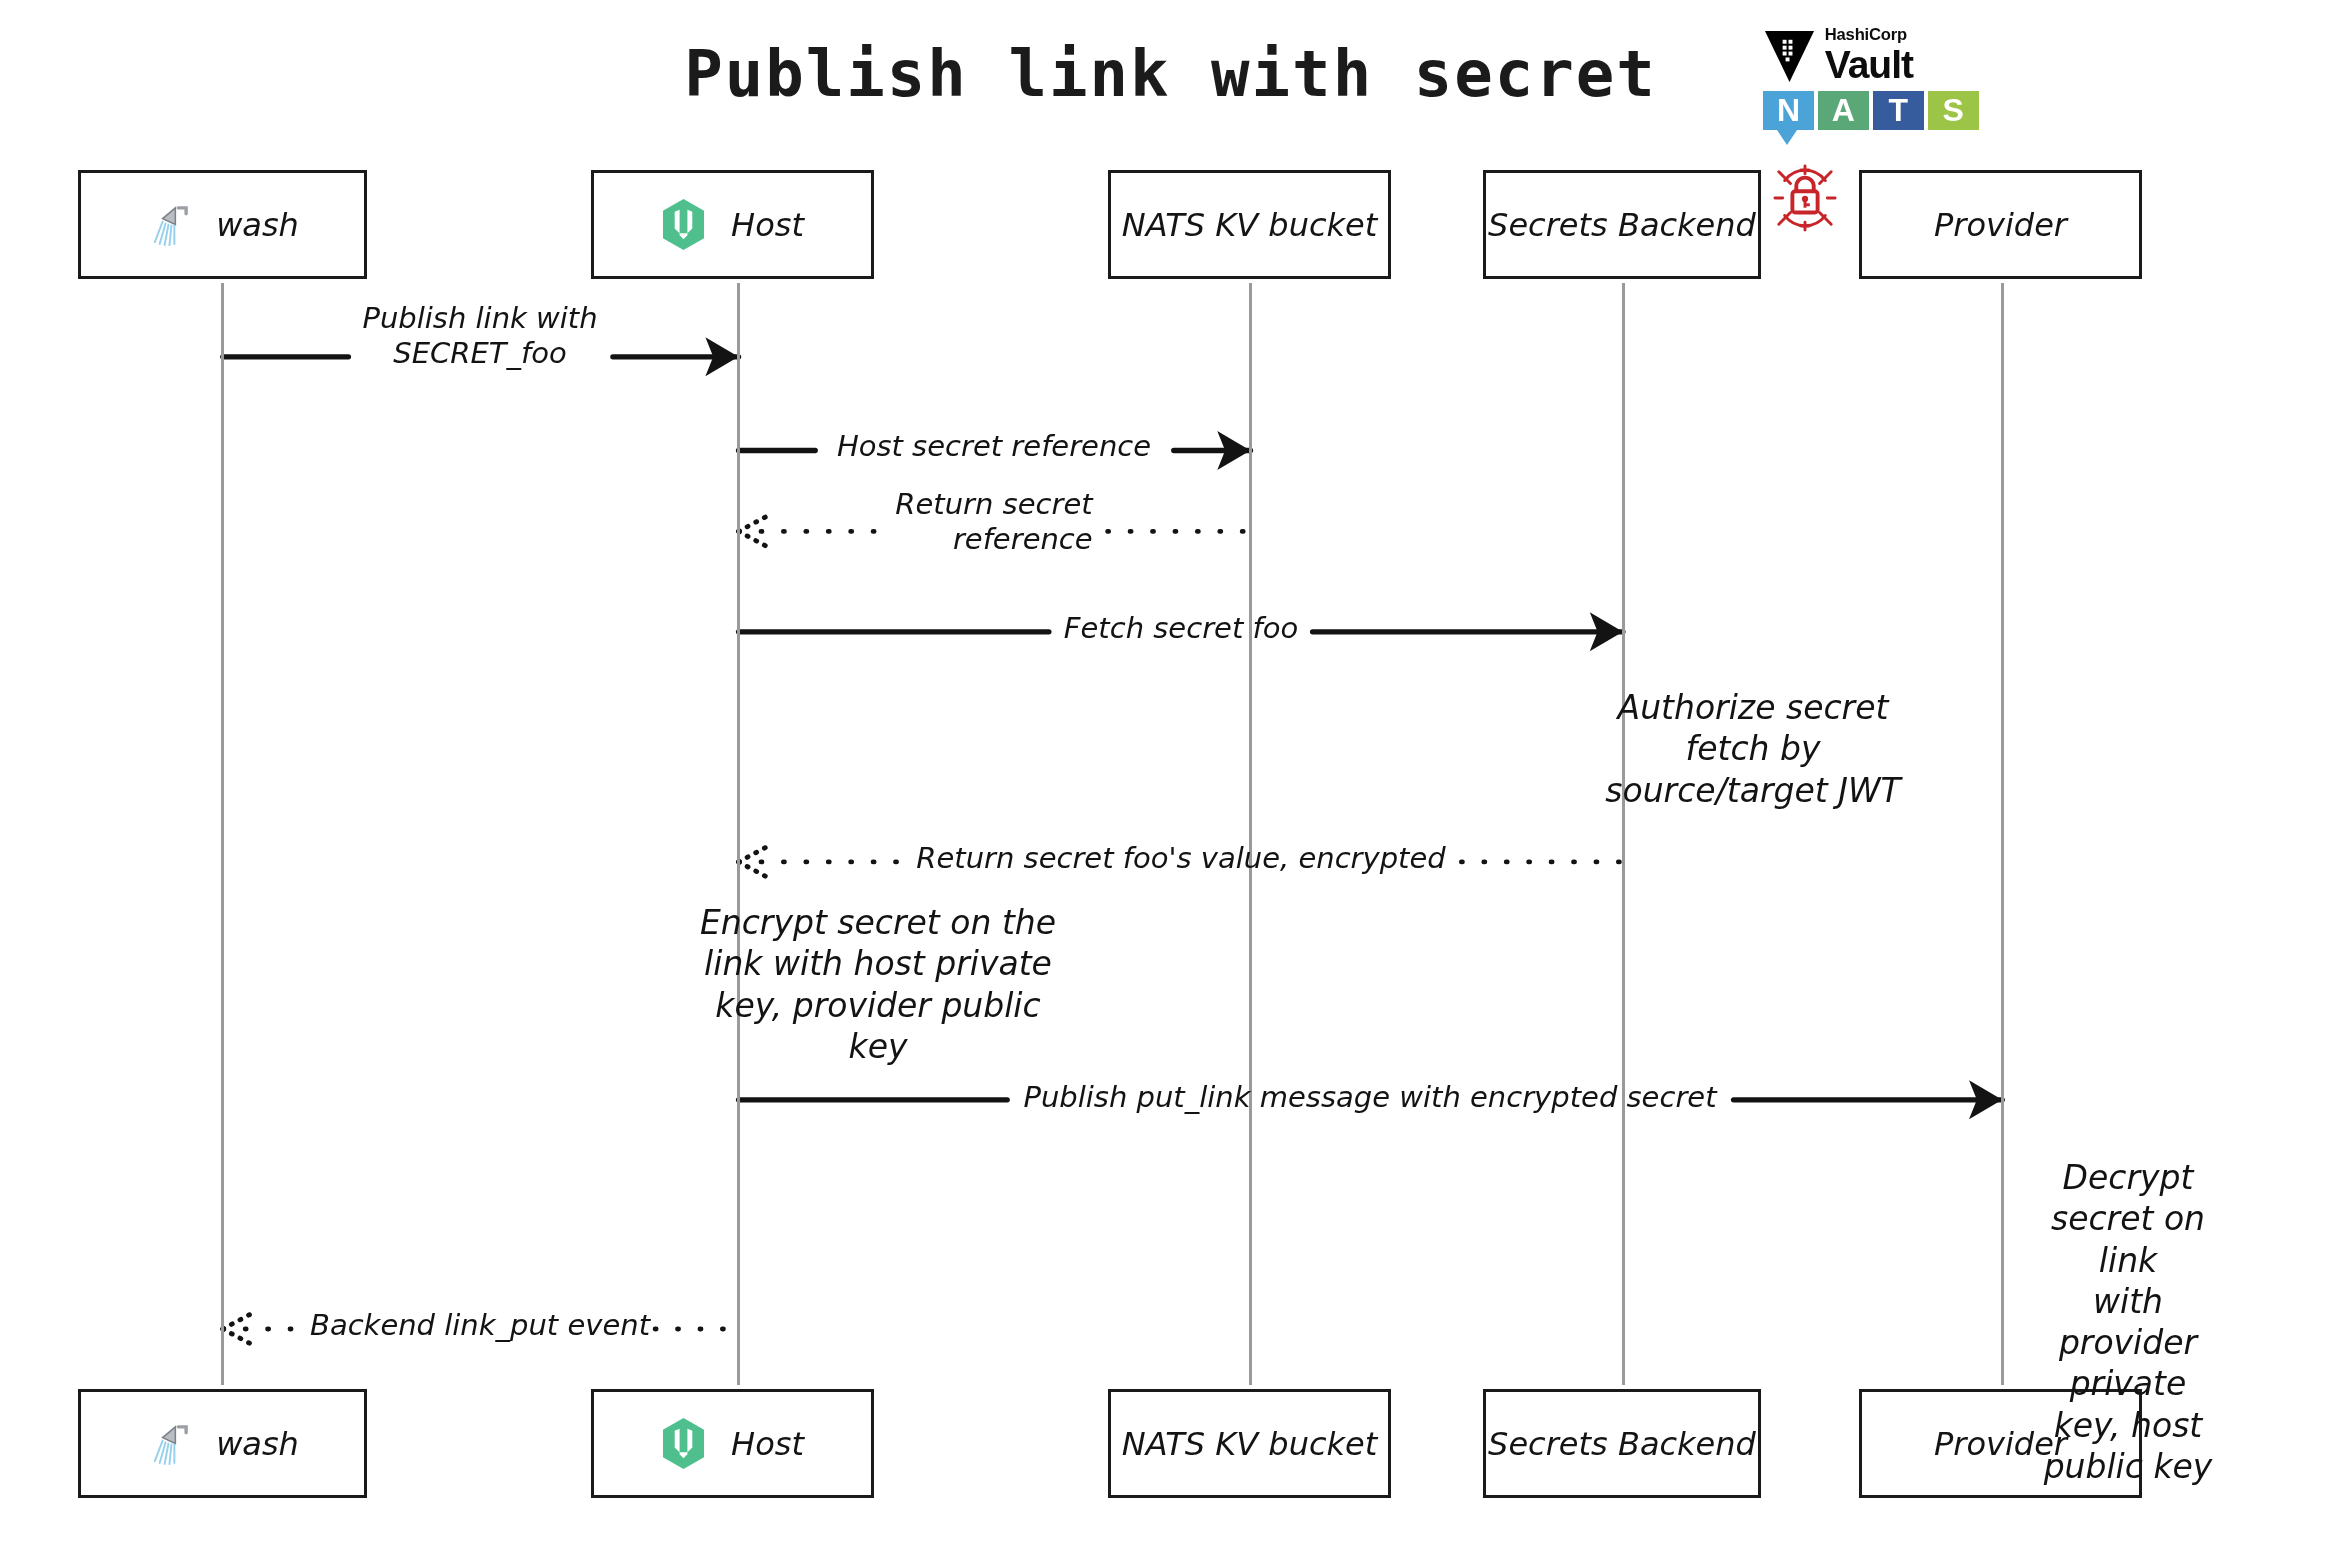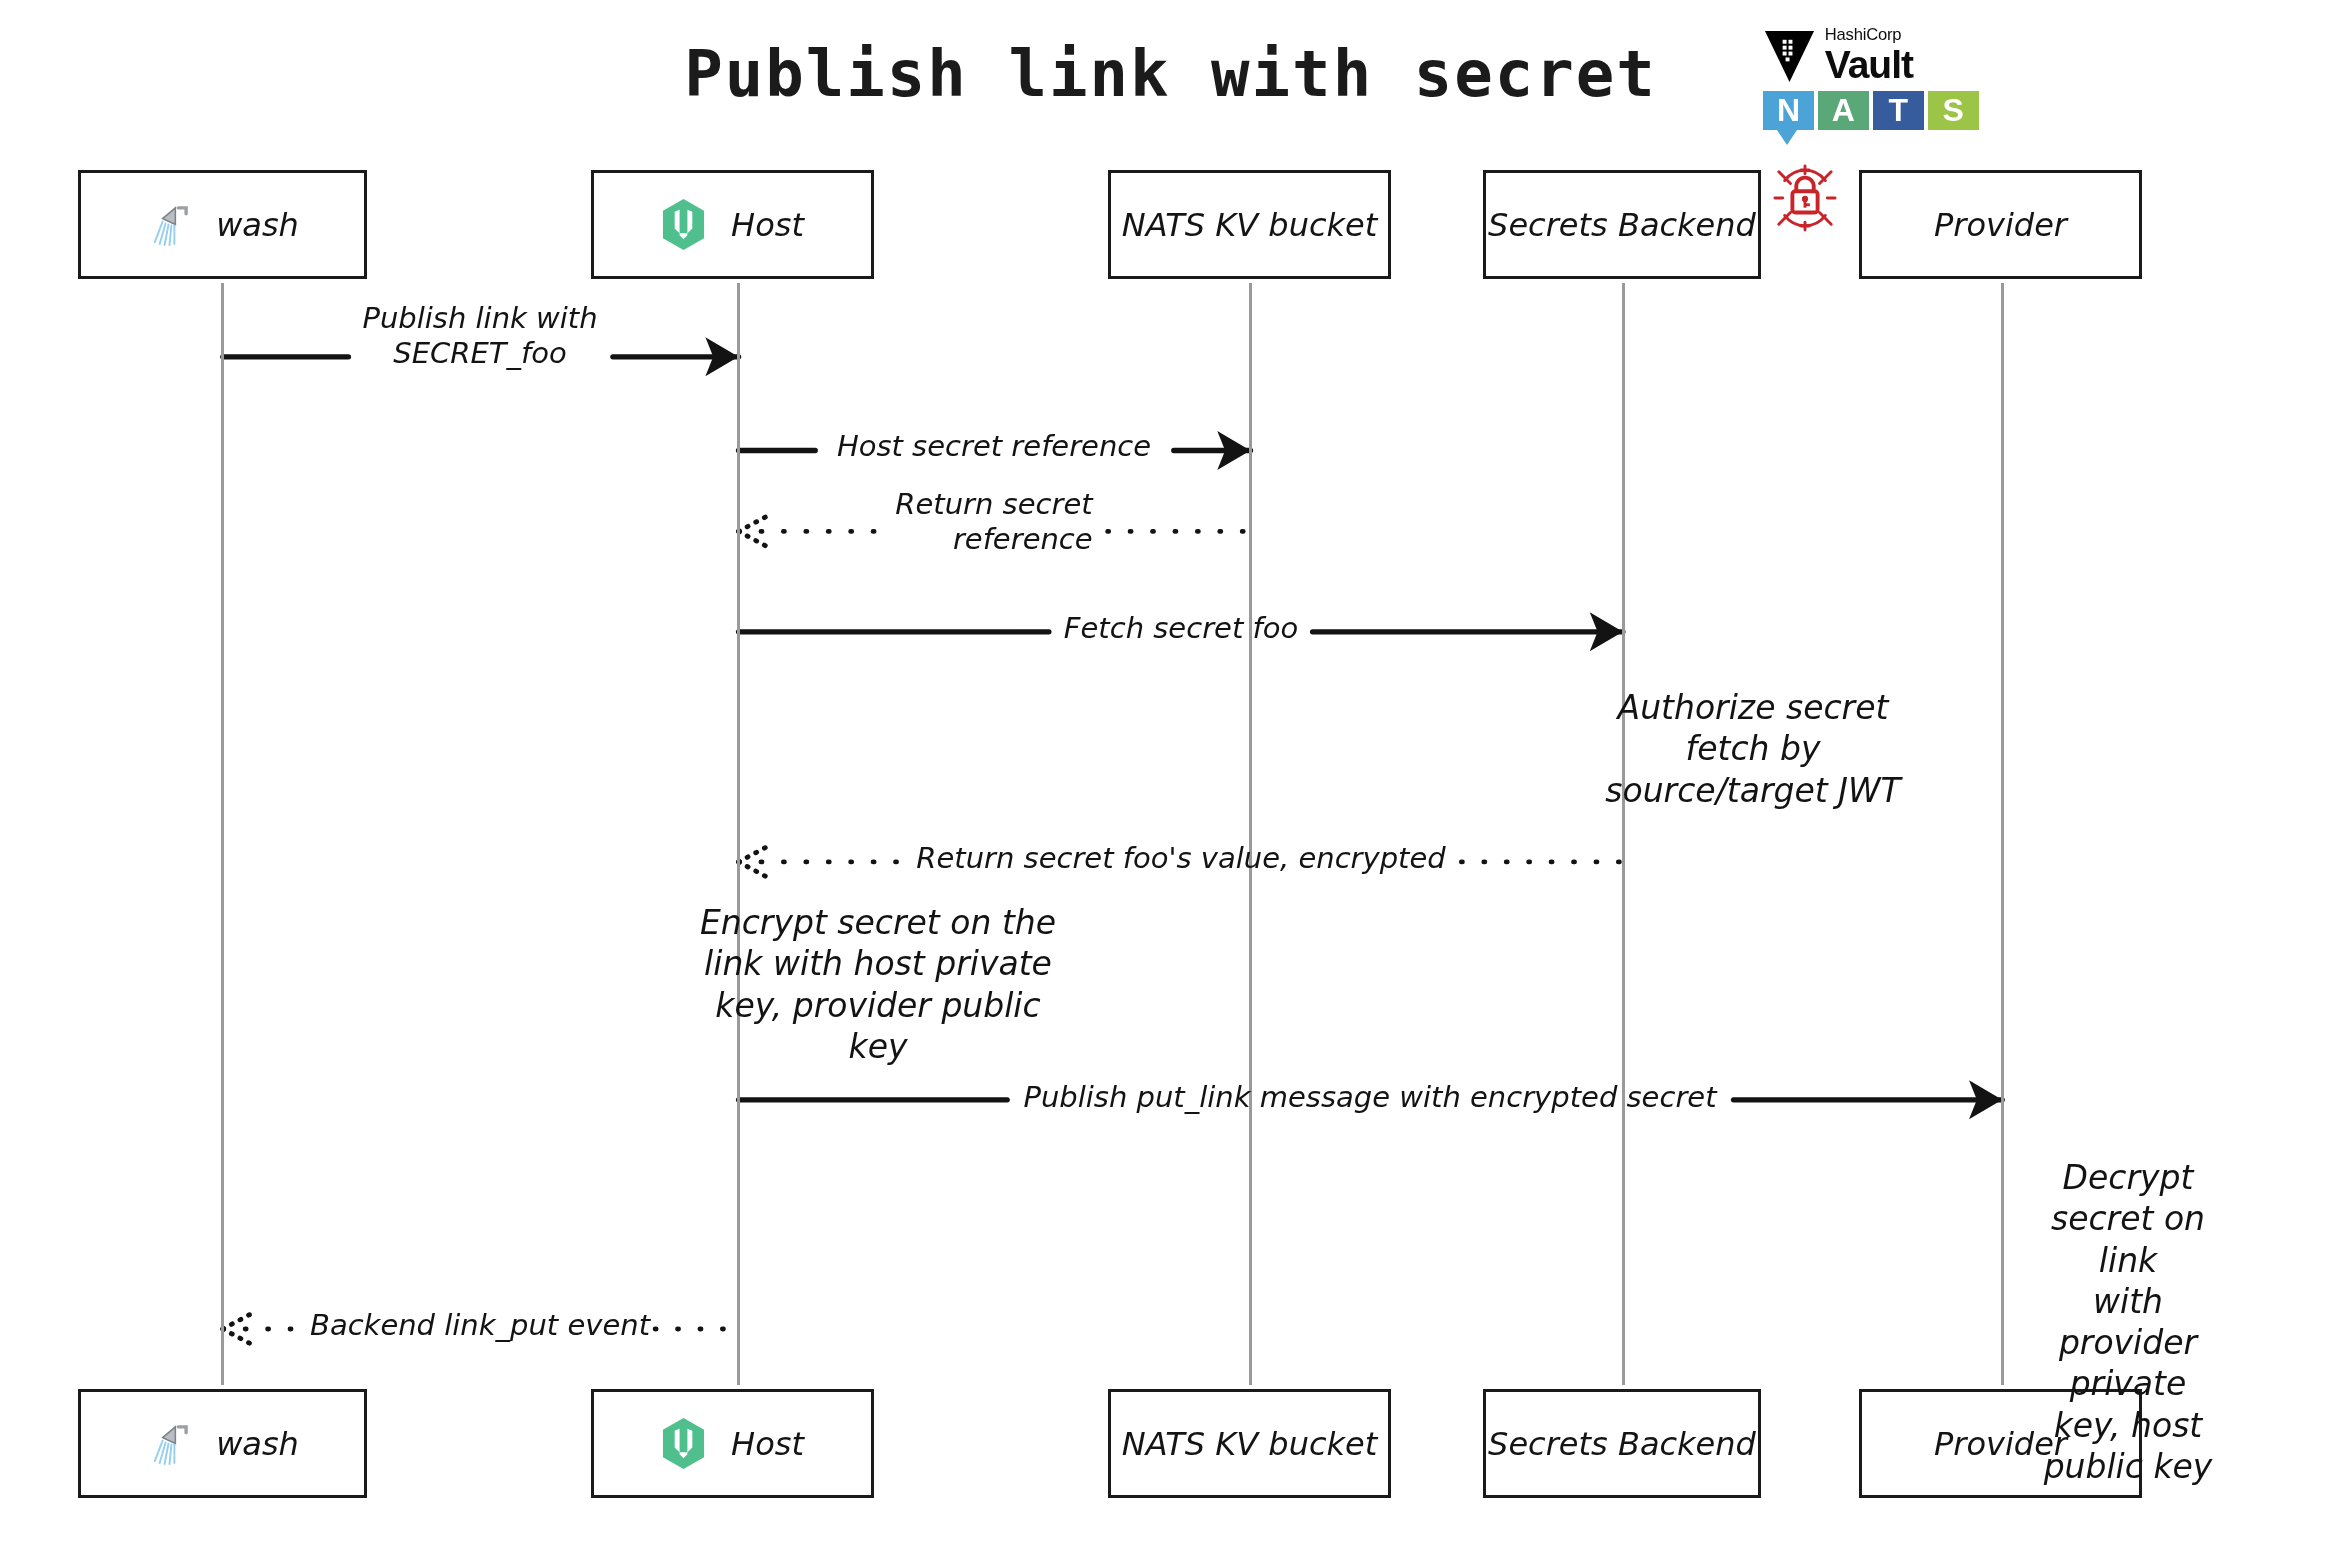--- a/index.html
+++ b/index.html
@@ -54,21 +54,21 @@
     gap: 8.8px;
   }
   .vault-mark {
     width: 53px; height: 57px;
     position: relative;
   }
   .vault-words { line-height: 1; }
   .vault-hashicorp {
     font-family: "Liberation Sans", sans-serif;
     font-size: 16.6px;
-    font-weight: 400;
+    font-weight: 700;
     color: #0d0d0d;
     letter-spacing: -0.2px;
   }
   .vault-name {
     font-family: "Liberation Sans", sans-serif;
     font-size: 39px;
     font-weight: 700;
     color: #0d0d0d;
     letter-spacing: -1px;
     margin-top: 1px;

